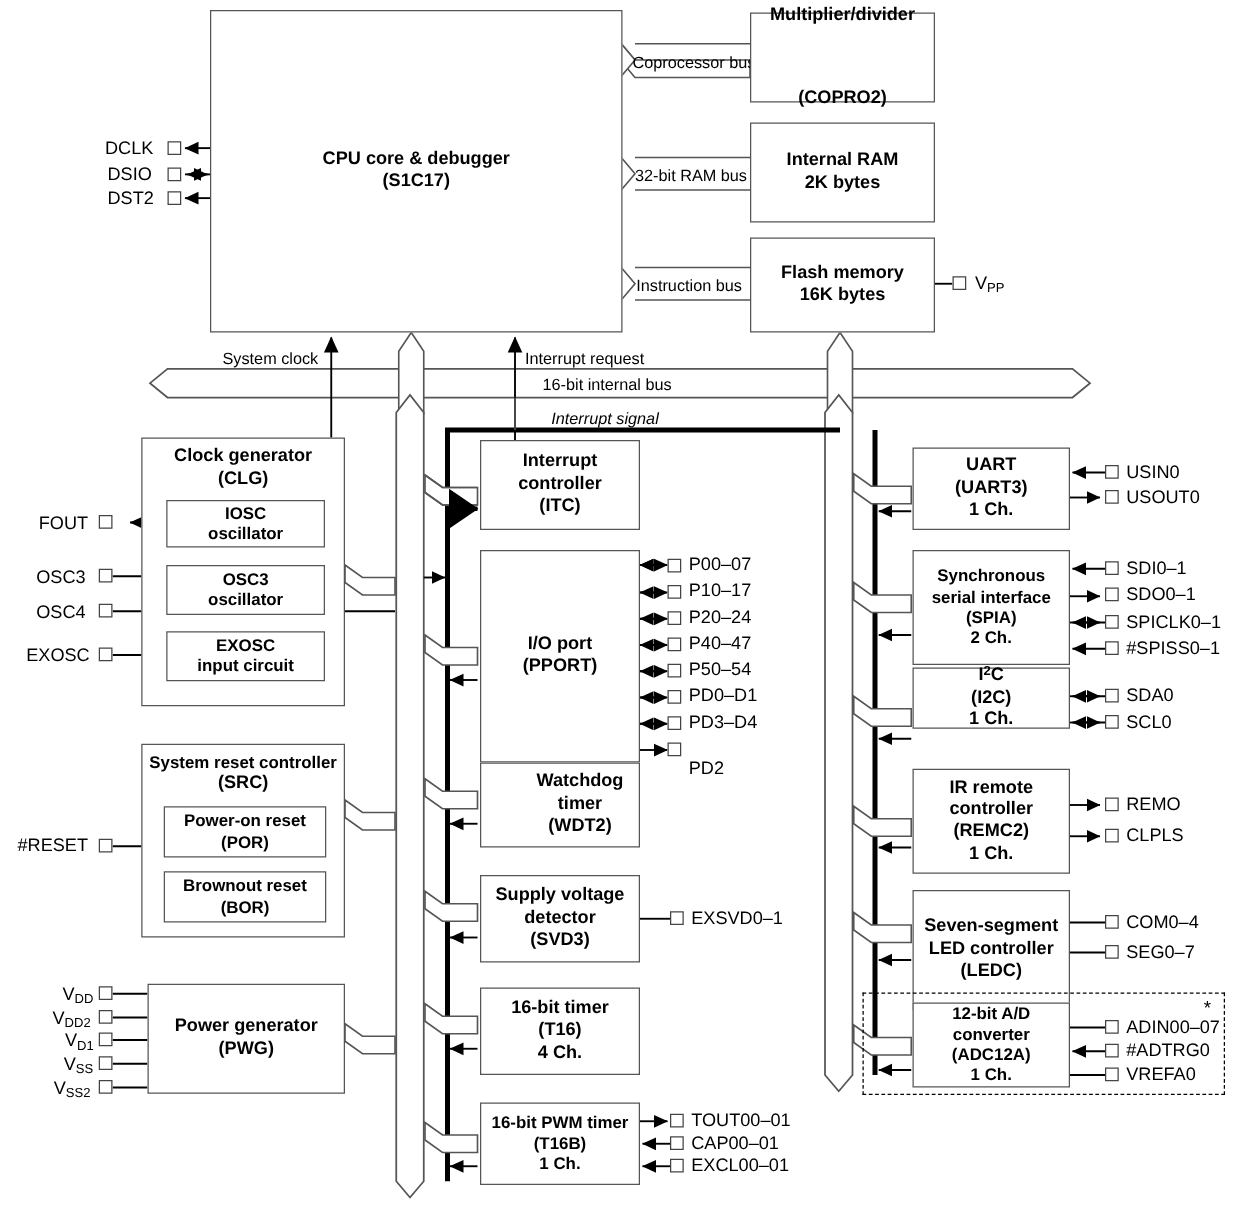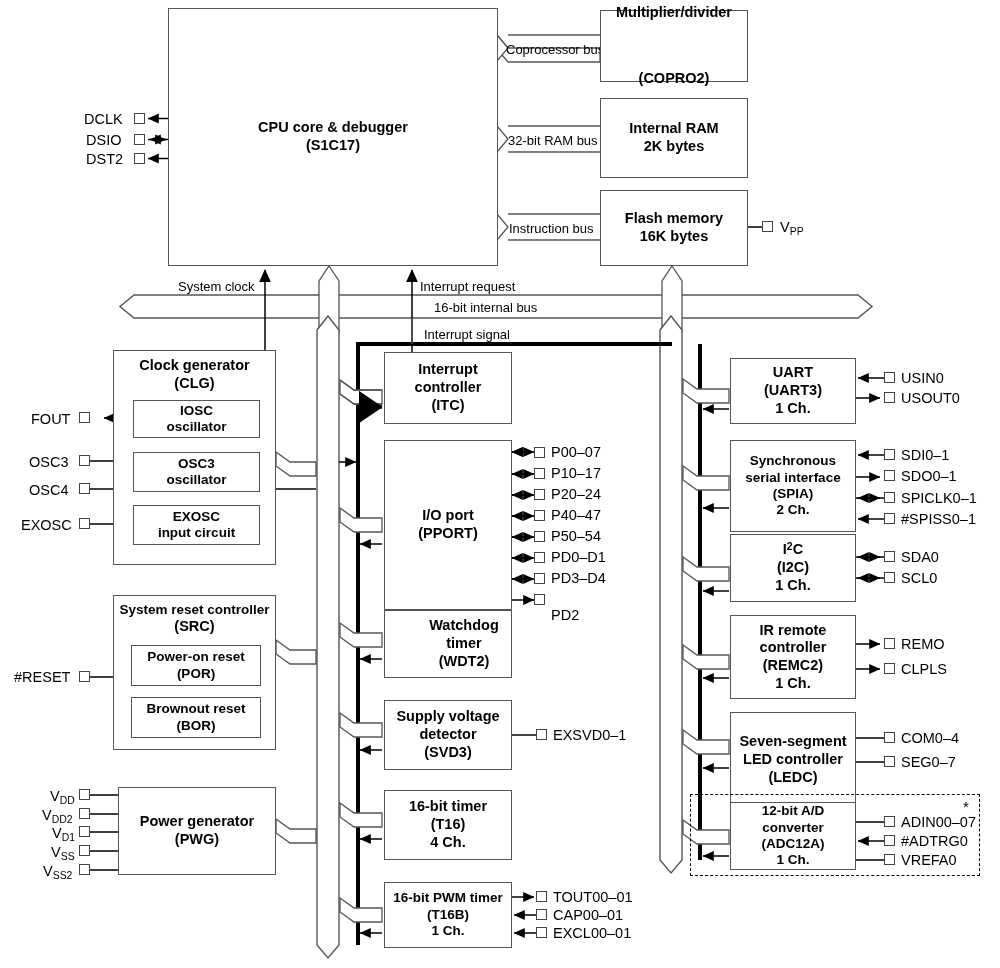--- a/index.html
+++ b/index.html
@@ -216,21 +216,21 @@
   <div class="blk" style="left:600px;top:190px;width:148px;height:76px;">
     <div>Flash memory</div>
     <div>16K bytes</div>
   </div>
   <div class="pin" style="left:762px;top:221px;"></div>
   <div class="lbl" style="left:780px;top:220px;">V<span class="sub">PP</span></div>
 
   <div class="busname" style="left:178px;top:279px;">System clock</div>
   <div class="busname" style="left:420px;top:279px;">Interrupt request</div>
   <div class="busname" style="left:434px;top:300px;">16-bit internal bus</div>
-  <div class="busname" style="left:424px;top:327px;">Interrupt signal</div>
+  <div class="busname" style="left:441px;top:327px;font-style:italic;">Interrupt signal</div>
 
   <div class="grp" style="left:113px;top:350px;width:163px;height:215px;">
     <div class="ghead">
       <div>Clock generator</div>
       <div>(CLG)</div>
     </div>
   </div>
   <div class="blk sm" style="left:133px;top:400px;width:127px;height:38px;">
     <div>IOSC</div>
     <div>oscillator</div>
@@ -361,21 +361,21 @@
   </div>
   <div class="pin" style="left:884px;top:449px;"></div>
   <div class="lbl" style="left:901px;top:448px;">SDI0–1</div>
   <div class="pin" style="left:884px;top:470px;"></div>
   <div class="lbl" style="left:901px;top:469px;">SDO0–1</div>
   <div class="pin" style="left:884px;top:492px;"></div>
   <div class="lbl" style="left:901px;top:491px;">SPICLK0–1</div>
   <div class="pin" style="left:884px;top:513px;"></div>
   <div class="lbl" style="left:901px;top:512px;">#SPISS0–1</div>
 
-  <div class="blk" style="left:730px;top:534px;width:126px;height:68px;">
+  <div class="blk" style="left:730px;top:534px;width:126px;height:49px;">
     <div>I<span class="sup">2</span>C</div>
     <div>(I2C)</div>
     <div>1 Ch.</div>
   </div>
   <div class="pin" style="left:884px;top:551px;"></div>
   <div class="lbl" style="left:901px;top:550px;">SDA0</div>
   <div class="pin" style="left:884px;top:572px;"></div>
   <div class="lbl" style="left:901px;top:571px;">SCL0</div>
 
   <div class="blk" style="left:730px;top:615px;width:126px;height:84px;">

